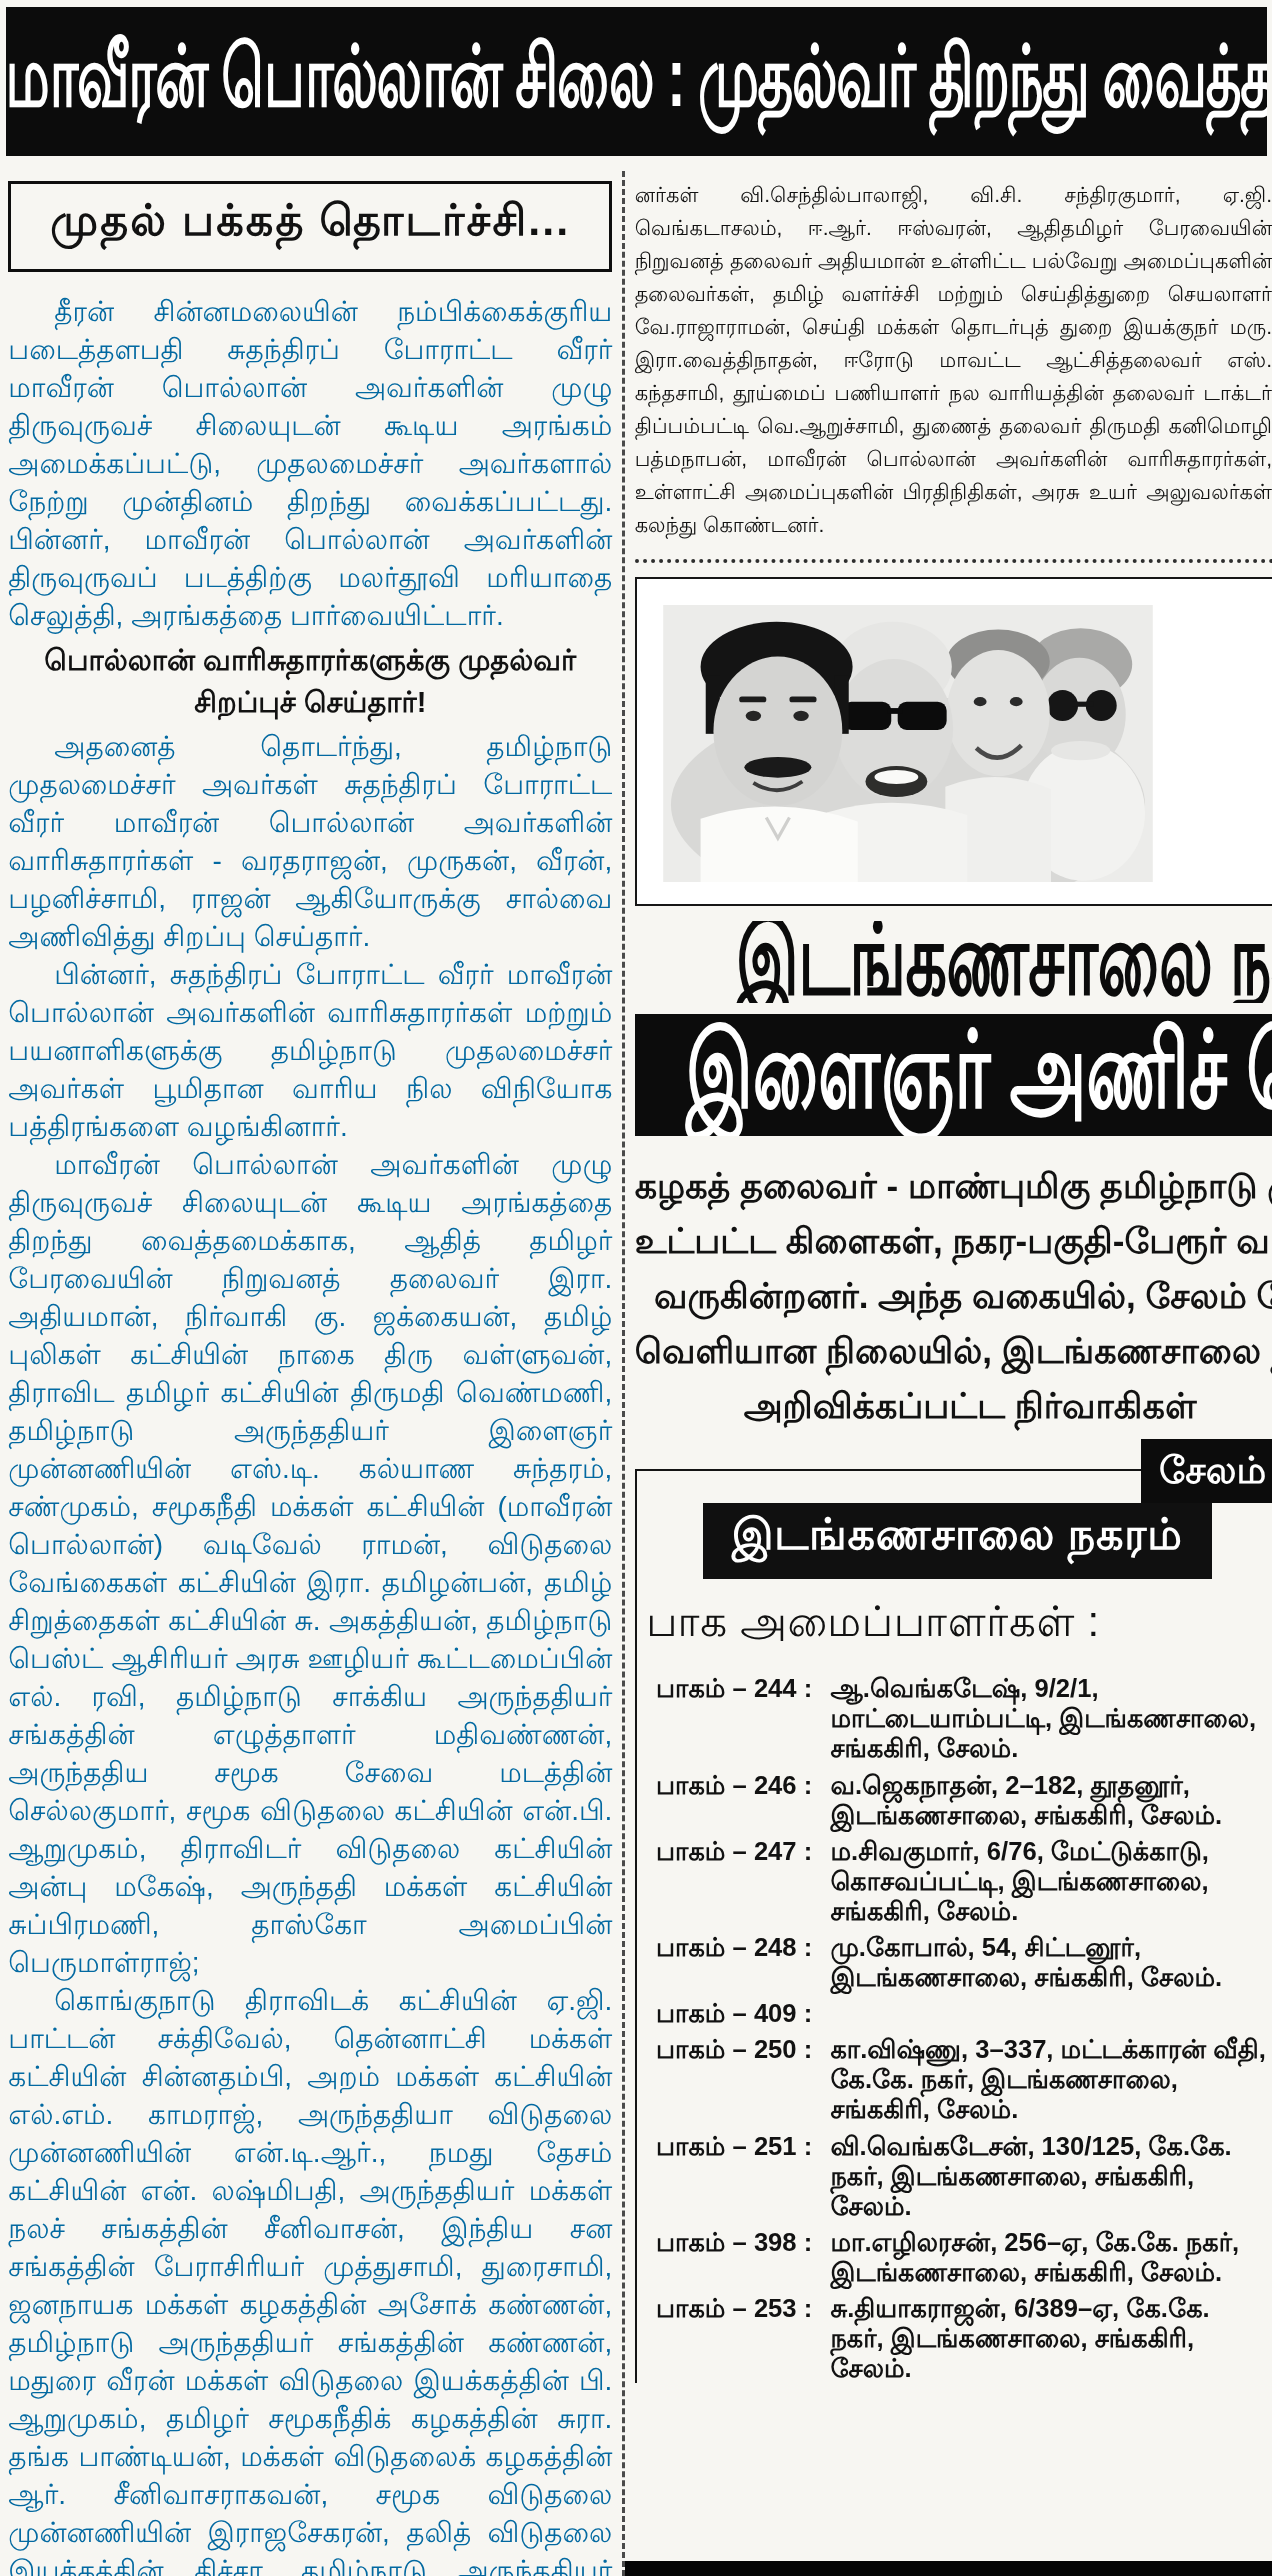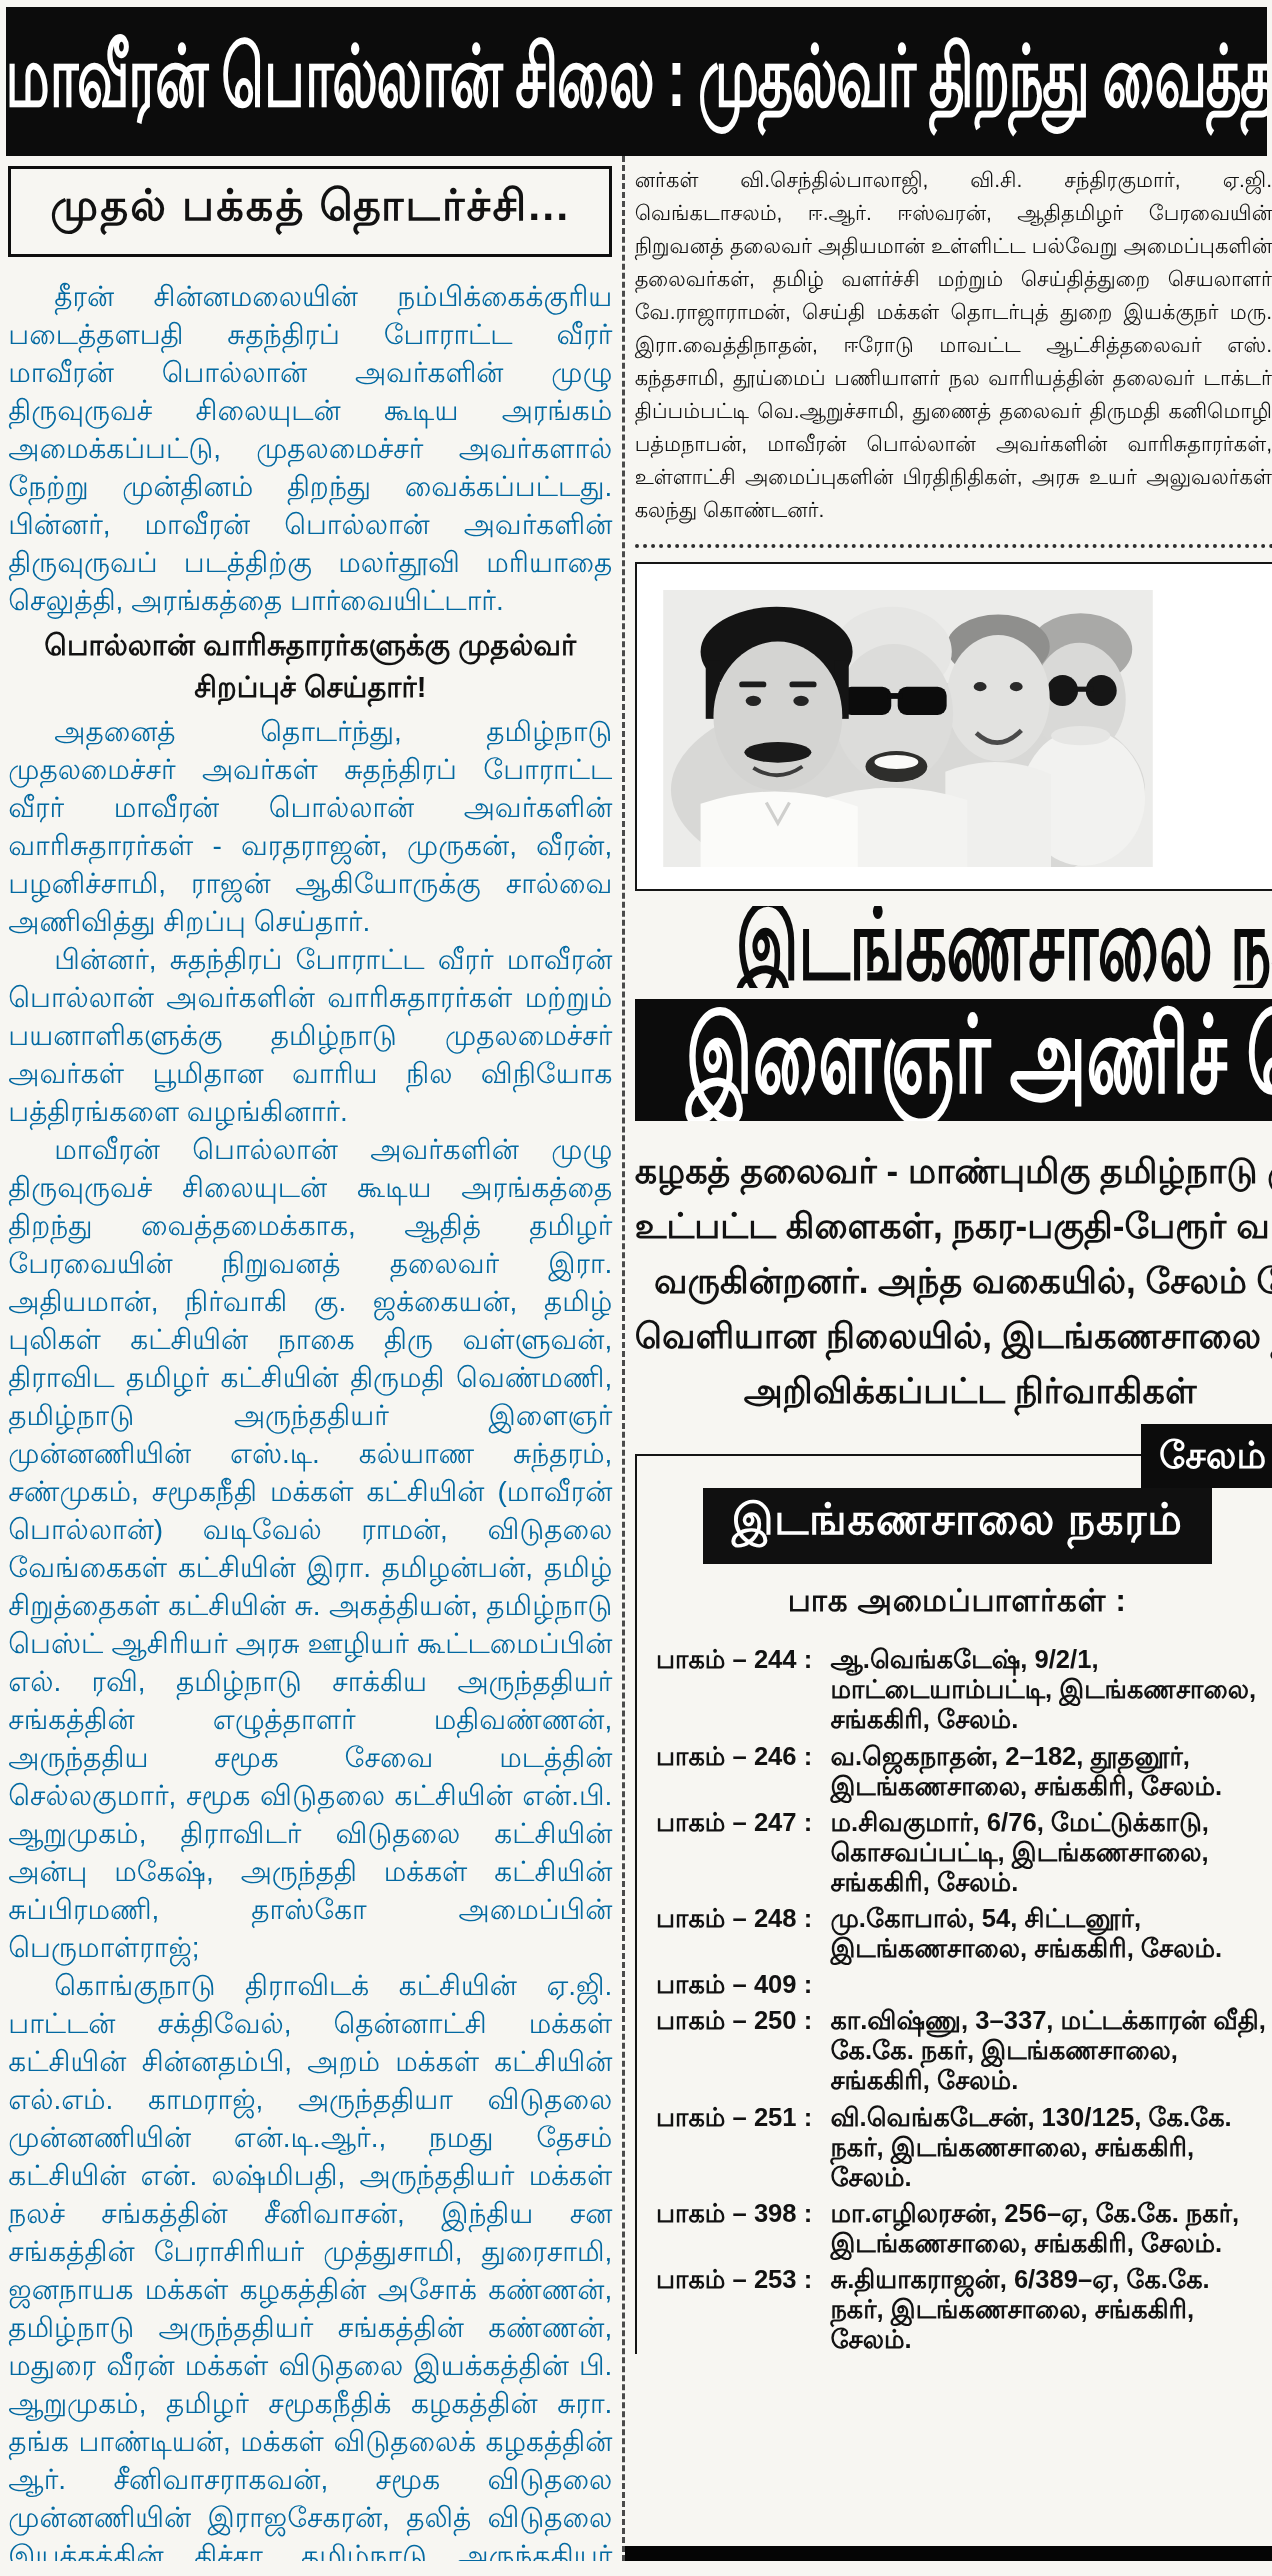--- a/index.html
+++ b/index.html
@@ -15,21 +15,21 @@
   
   .masthead{
     margin:7px 5.5px 0 5.5px;
     height:149px;line-height:149px;
     background:#0c0c0c;color:#ffffff;
     text-align:center;white-space:nowrap;overflow:hidden;
     font-weight:800;font-size:55px;letter-spacing:-1.4px;
   }
   .stretch{display:inline-block;transform:scaleY(1.55);transform-origin:50% 55%;}
   
-  .columns{display:flex;padding-left:8.3px;height:2405px;overflow:hidden;}
+  .columns{display:flex;margin-top:15px;padding-left:8.3px;height:2405px;overflow:hidden;}
   .col-left{width:604px;flex:0 0 604px;padding-right:9.7px;}
   .divider{flex:0 0 0px;border-left:3.5px dashed #4a4a4a;}
   .col-right{flex:1 1 auto;min-width:0;padding-left:9.7px;position:relative;overflow:hidden;}
   
   .cont-header{
     border:3.5px solid #0e0e0e;margin-top:9.7px;
     padding:12.5px 5.5px 18px;text-align:center;
     font-weight:800;font-size:43px;letter-spacing:2.1px;
   }
   .para{
@@ -72,21 +72,21 @@
     position:absolute;top:-32px;right:0;
     width:113px;height:64px;line-height:64px;overflow:hidden;
     background:#0c0c0c;color:#ffffff;
     font-size:37px;font-weight:700;padding-left:18px;white-space:nowrap;
   }
   .town-header-wrap{text-align:center;margin-top:0;}
   .town-header{
     display:inline-block;background:#101010;color:#ffffff;
     font-size:43px;font-weight:700;padding:7px 29px 14px;letter-spacing:0.7px;
   }
-  .organizers-heading{text-align:center;font-size:31px;font-weight:700;margin-top:19.4px;letter-spacing:0.7px;}
+  .organizers-heading{text-align:left;font-size:42px;font-weight:400;margin-top:19.4px;letter-spacing:0.7px;}
   .org-list{margin-top:21px;padding-left:9.7px;}
   .org-item{display:flex;font-size:25.6px;font-weight:700;line-height:30px;margin-bottom:6.2px;}
   .org-label{flex:0 0 173px;white-space:nowrap;}
   .org-details{flex:1 1 auto;min-width:0;padding-left:1.4px;}
   .bottom-bar{position:absolute;left:0;right:0;bottom:0;height:15px;background:#050505;}
 </style>
 </head>
 <body>
 
 <div class="page">

